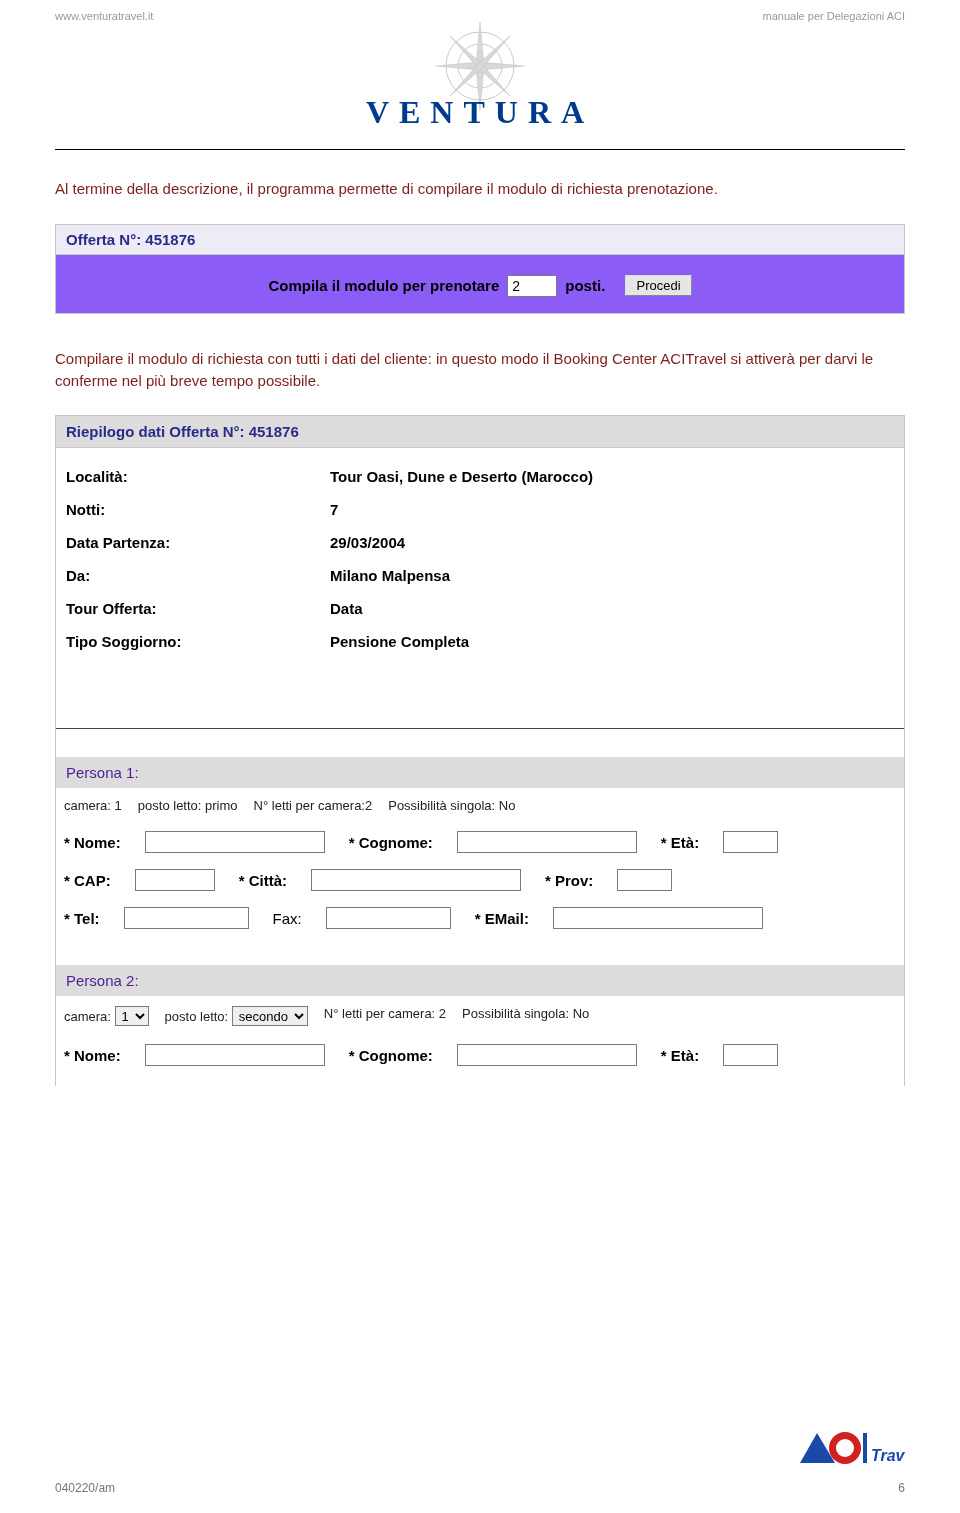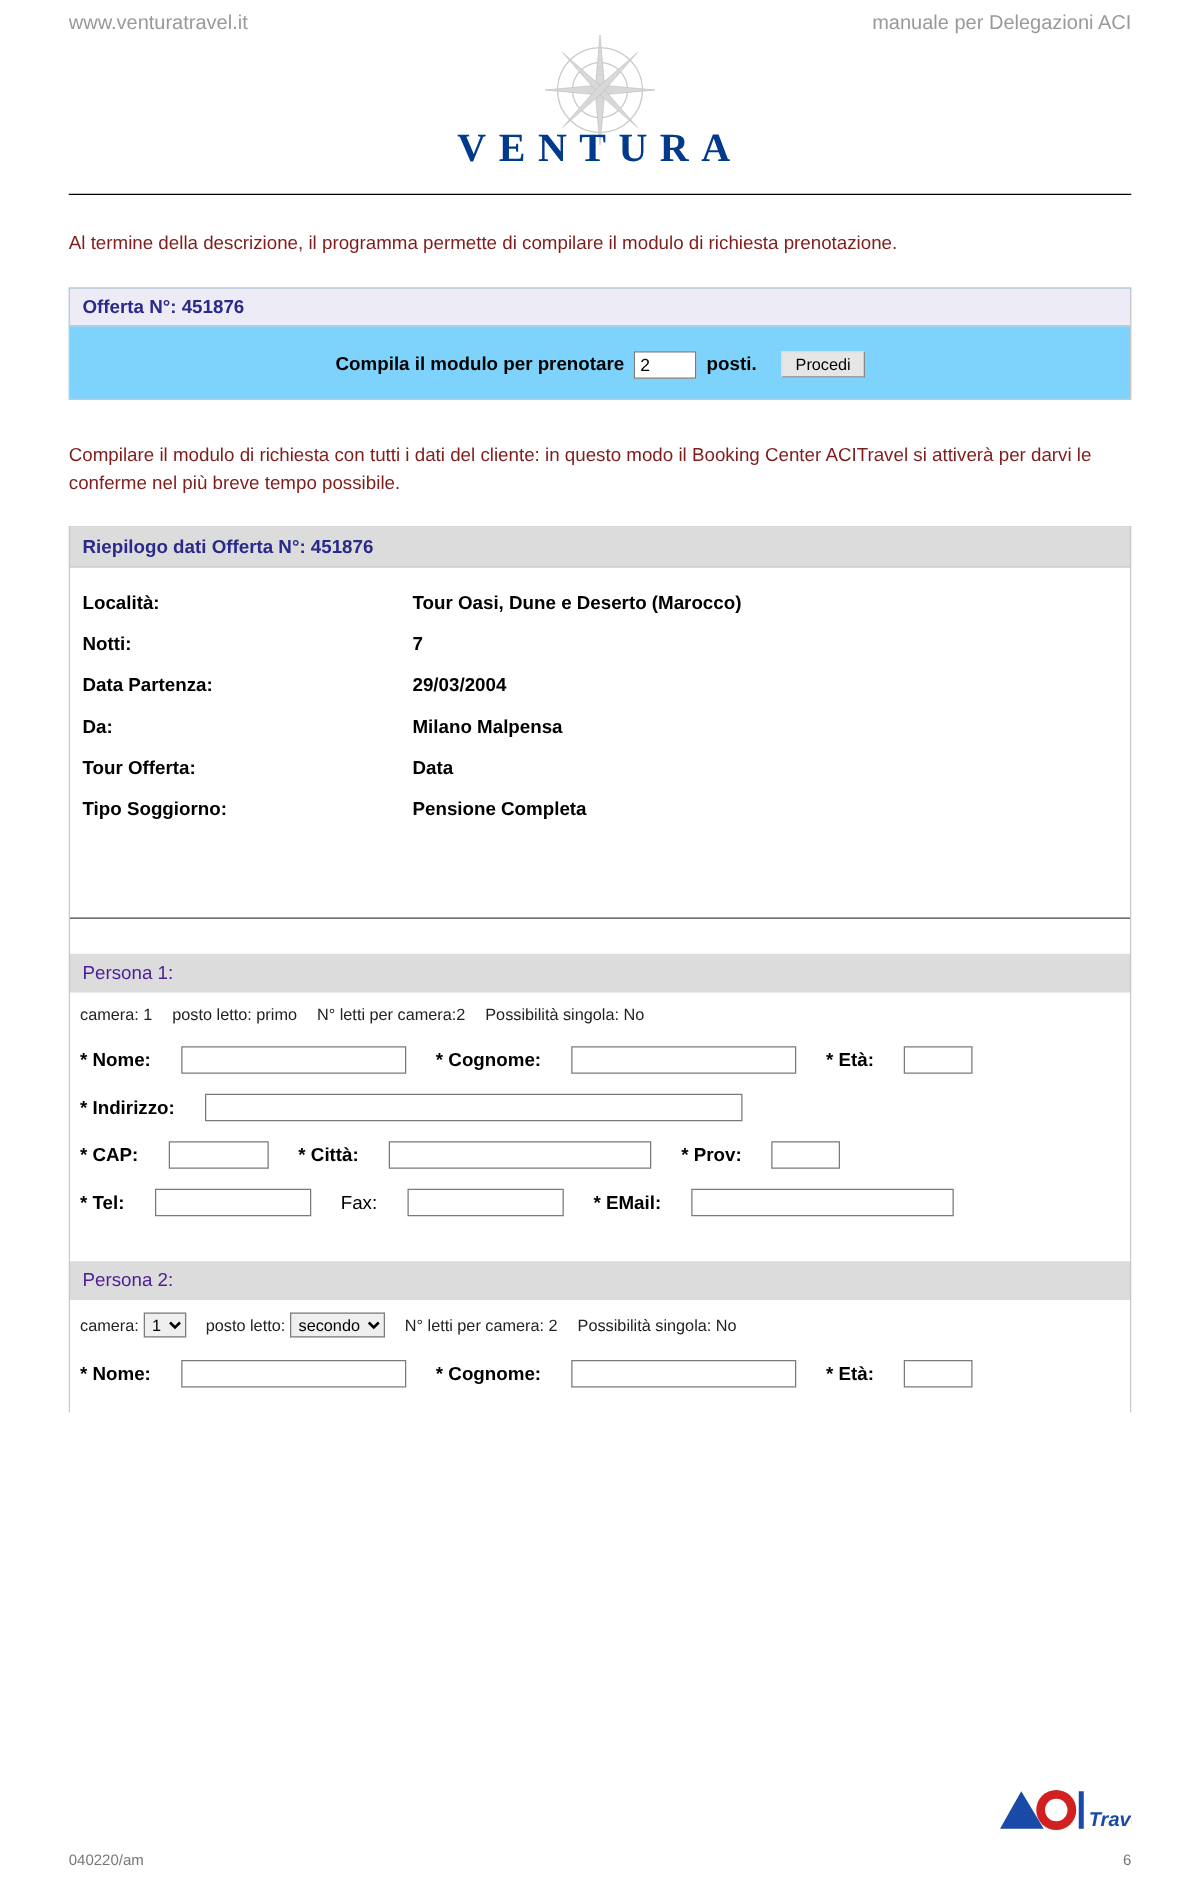--- a/index.html
+++ b/index.html
@@ -13,21 +13,21 @@
     width: 960px;
   }
   .page {
     padding: 10px 55px 20px 55px;
     position: relative;
     min-height: 1513px;
   }
   .header-row {
     display: flex;
     justify-content: space-between;
-    font-size: 16px;
+    font-size: 11px;
     color: #999;
     margin-bottom: 4px;
   }
   .logo-wrap {
     text-align: center;
     margin: -10px 0 18px 0;
   }
   .compass {
     width: 100px;
     height: 100px;
@@ -55,21 +55,21 @@
   }
   .para {
     font-size: 15px;
     line-height: 1.45;
     margin: 0 0 24px 0;
     color: #7f1d1d;
   }
   
   .panel {
     border: 1px solid #c8c8c8;
-    background: #7dd3fc;
+    background: #8b5cf6;
     padding: 0;
   }
   .panel-head {
     background: #ecebf6;
     border-bottom: 1px solid #c8c8c8;
     padding: 6px 10px;
     font-weight: bold;
     font-size: 15px;
     color: #2a2a8a;
   }
@@ -148,21 +148,21 @@
     font-weight: normal;
     font-size: 15px;
     color: #4c1d95;
   }
   .pers-meta {
     padding: 10px 8px;
     font-size: 13px;
     color: #222;
     display: flex;
     gap: 16px;
-    align-items: center;
+    align-items: flex-start;
     flex-wrap: wrap;
   }
   .frm-row {
     padding: 8px 8px;
     display: flex;
     align-items: center;
     gap: 24px;
     font-size: 15px;
     font-weight: bold;
     flex-wrap: wrap;
@@ -285,24 +285,20 @@
       <span><span>N° letti per camera:</span><span>2</span></span>
       <span><span>Possibilità singola:</span> <span>No</span></span>
     </div>
     <div class="frm-row">
       <span class="lbl">* Nome:</span>
       <input class="txt" style="width: 180px;">
       <span class="lbl">* Cognome:</span>
       <input class="txt" style="width: 180px;">
       <span class="lbl">* Età:</span>
       <input class="txt" style="width: 55px;">
-    </div>
-    <div class="frm-row">
-      <span class="lbl">* Indirizzo:</span>
-      <input class="txt" style="width: 430px;">
     </div>
     <div class="frm-row">
       <span class="lbl">* CAP:</span>
       <input class="txt" style="width: 80px;">
       <span class="lbl">* Città:</span>
       <input class="txt" style="width: 210px;">
       <span class="lbl">* Prov:</span>
       <input class="txt" style="width: 55px;">
     </div>
     <div class="frm-row" style="padding-bottom:36px">

